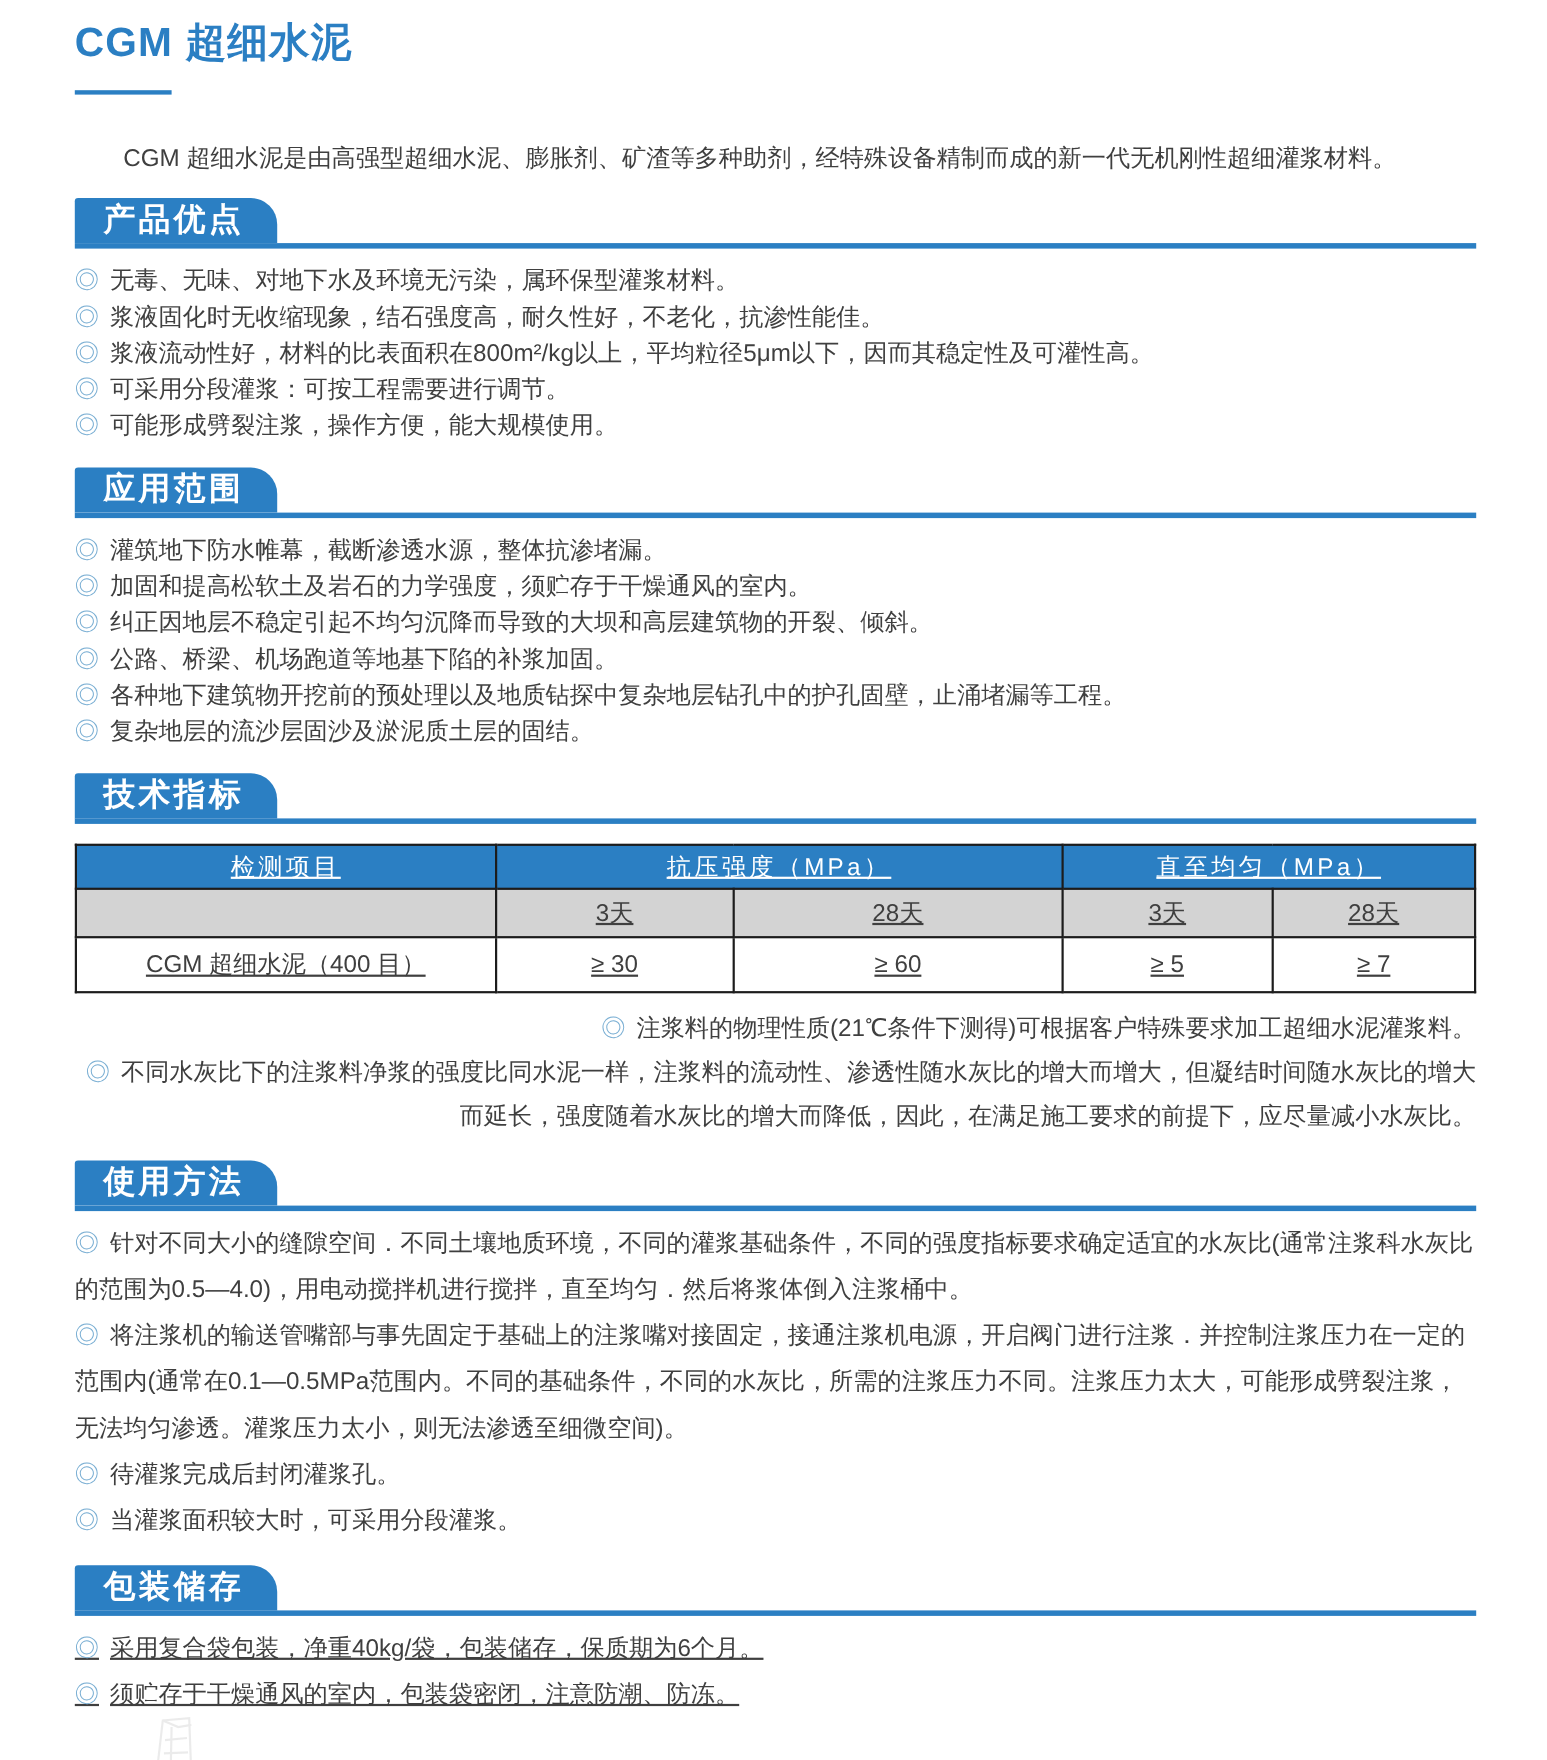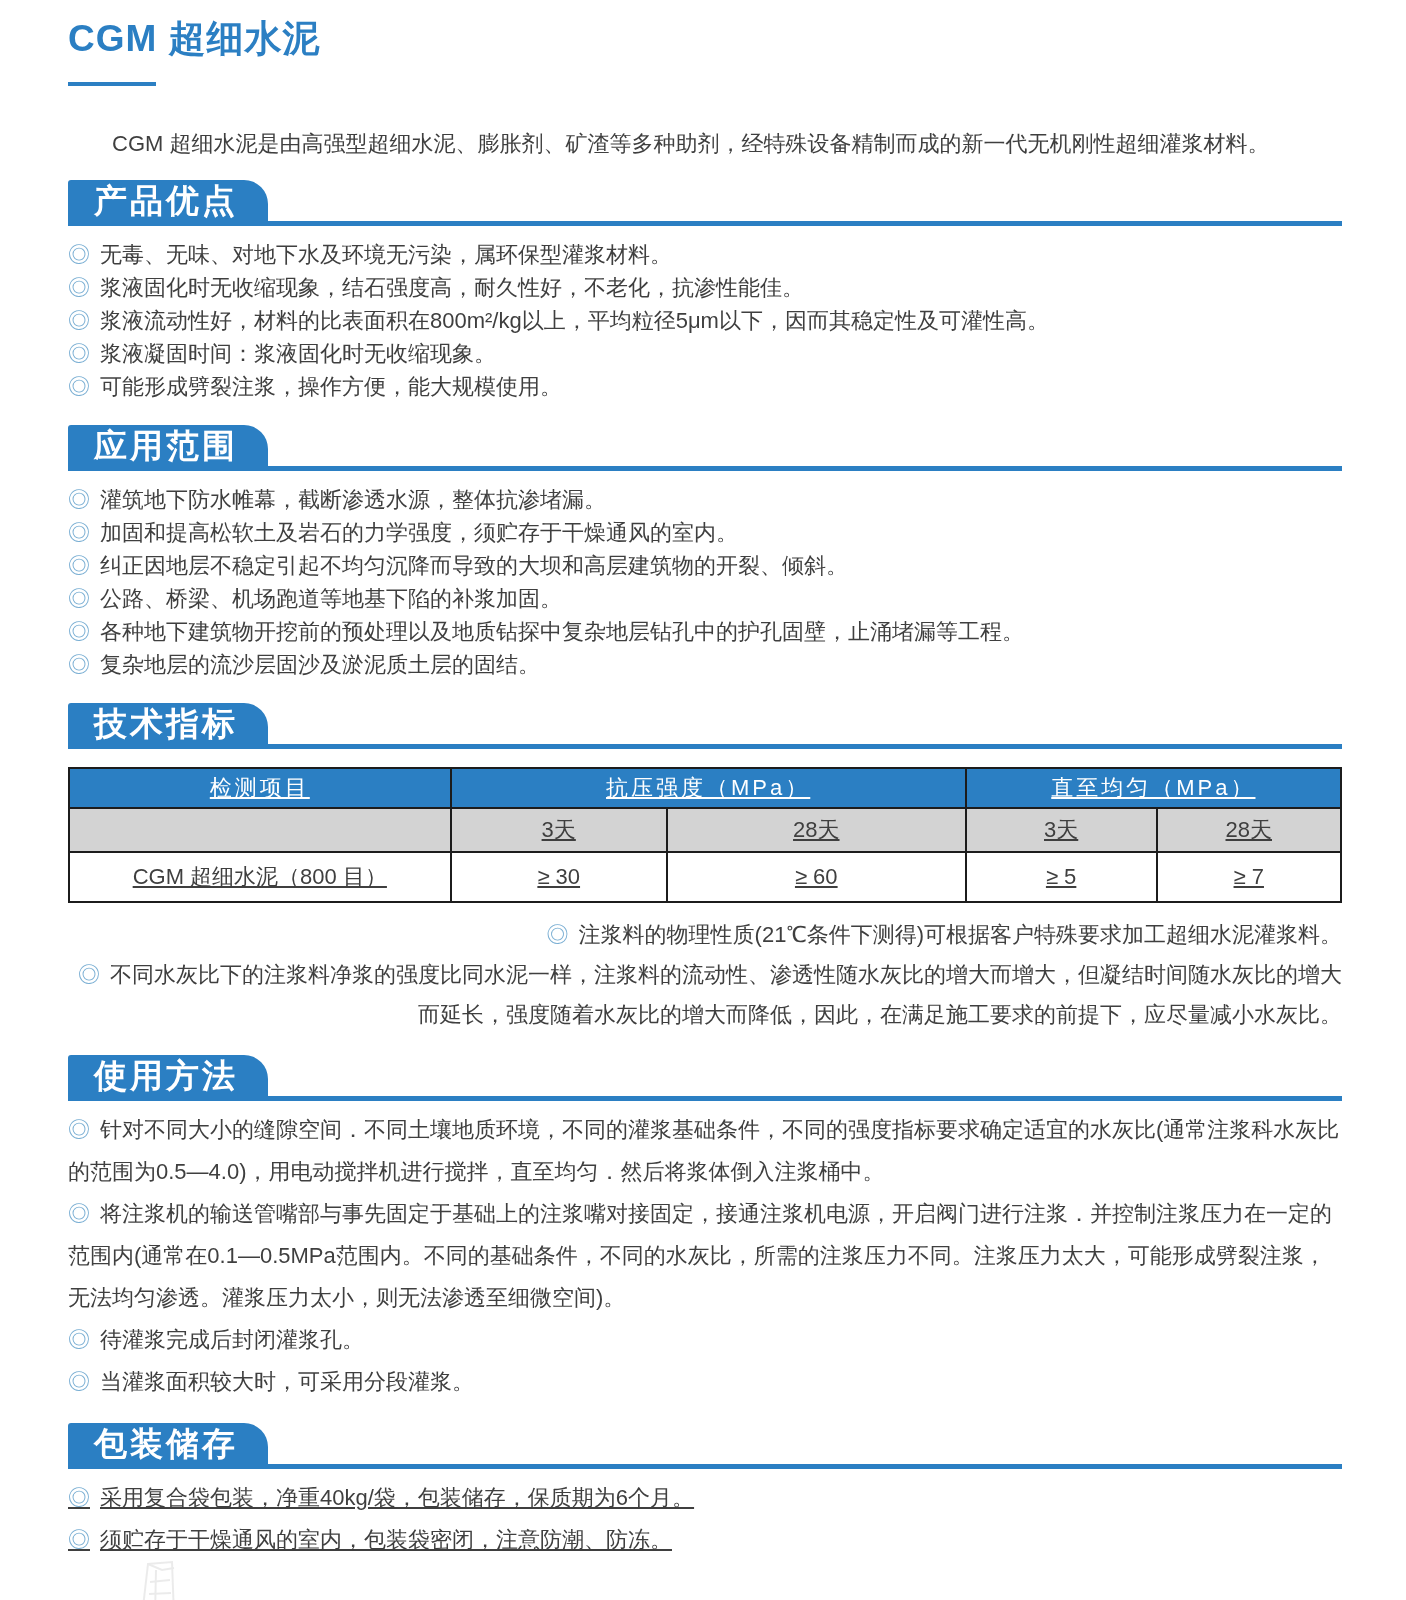--- a/index.html
+++ b/index.html
@@ -20,21 +20,21 @@
   .doc-title{ color:var(--accent); font-size:37px; font-weight:bold;
     letter-spacing:1px; line-height:42px; }
   .title-underline{ width:88px; height:4px; background:var(--accent); margin-top:22px; }
 
   
   .intro{ margin-top:44px; font-size:22px; line-height:28px; text-indent:2em; }
 
   
   .sec-header{ border-bottom:5px solid var(--accent); line-height:0; }
   .sec-tab{ display:inline-block; background:var(--accent); color:#ffffff;
-    font-size:33px; font-weight:bold; letter-spacing:3px;
+    font-size:29px; font-weight:bold; letter-spacing:3px;
     line-height:41px; padding:0 30px 0 26px; border-radius:3px 24px 0 0; }
 
   
   .bullets{ margin-top:12px; }
   .bullet{ font-size:22px; }
   .bullets.tight .bullet{ line-height:33px; }
   .bullets.notes .bullet{ line-height:40px;text-align:right; }
   .bullets.loose .bullet{ line-height:42px; }
   .dot{ color:var(--bullet-icon); margin-right:10px; }
 
@@ -70,21 +70,21 @@
       <span class="sec-tab">产品优点</span>
     </div>
     <div class="bullets tight">
 
         <div class="bullet"><span class="dot">◎</span><span>无毒、无味、对地下水及环境无污染，属环保型灌浆材料。</span></div>
 
         <div class="bullet"><span class="dot">◎</span><span>浆液固化时无收缩现象，结石强度高，耐久性好，不老化，抗渗性能佳。</span></div>
 
         <div class="bullet"><span class="dot">◎</span><span>浆液流动性好，材料的比表面积在800m²/kg以上，平均粒径5μm以下，因而其稳定性及可灌性高。</span></div>
 
-        <div class="bullet"><span class="dot">◎</span><span>浆液凝固时间：浆液固化时无收缩现象。</span></div>
+        <div class="bullet"><span class="dot">◎</span><span>可采用分段灌浆：可按工程需要进行调节。</span></div>
 
         <div class="bullet"><span class="dot">◎</span><span>可能形成劈裂注浆，操作方便，能大规模使用。</span></div>
       </div>
   </section>
 
   <section class="sec">
     <div class="sec-header">
       <span class="sec-tab">应用范围</span>
     </div>
     <div class="bullets tight">
@@ -127,21 +127,21 @@
           <td></td>
           <td>3天</td>
           <td>28天</td>
           <td>3天</td>
           <td>28天</td>
         </tr>
       </thead>
       <tbody>
 
           <tr class="row-data">
-            <td>CGM 超细水泥（800 目）</td>
+            <td>CGM 超细水泥（400 目）</td>
             <td>≥ 30</td>
             <td>≥ 60</td>
             <td>≥ 5</td>
             <td>≥ 7</td>
           </tr>
         </tbody>
     </table>
 
     <div class="bullets notes">
 

